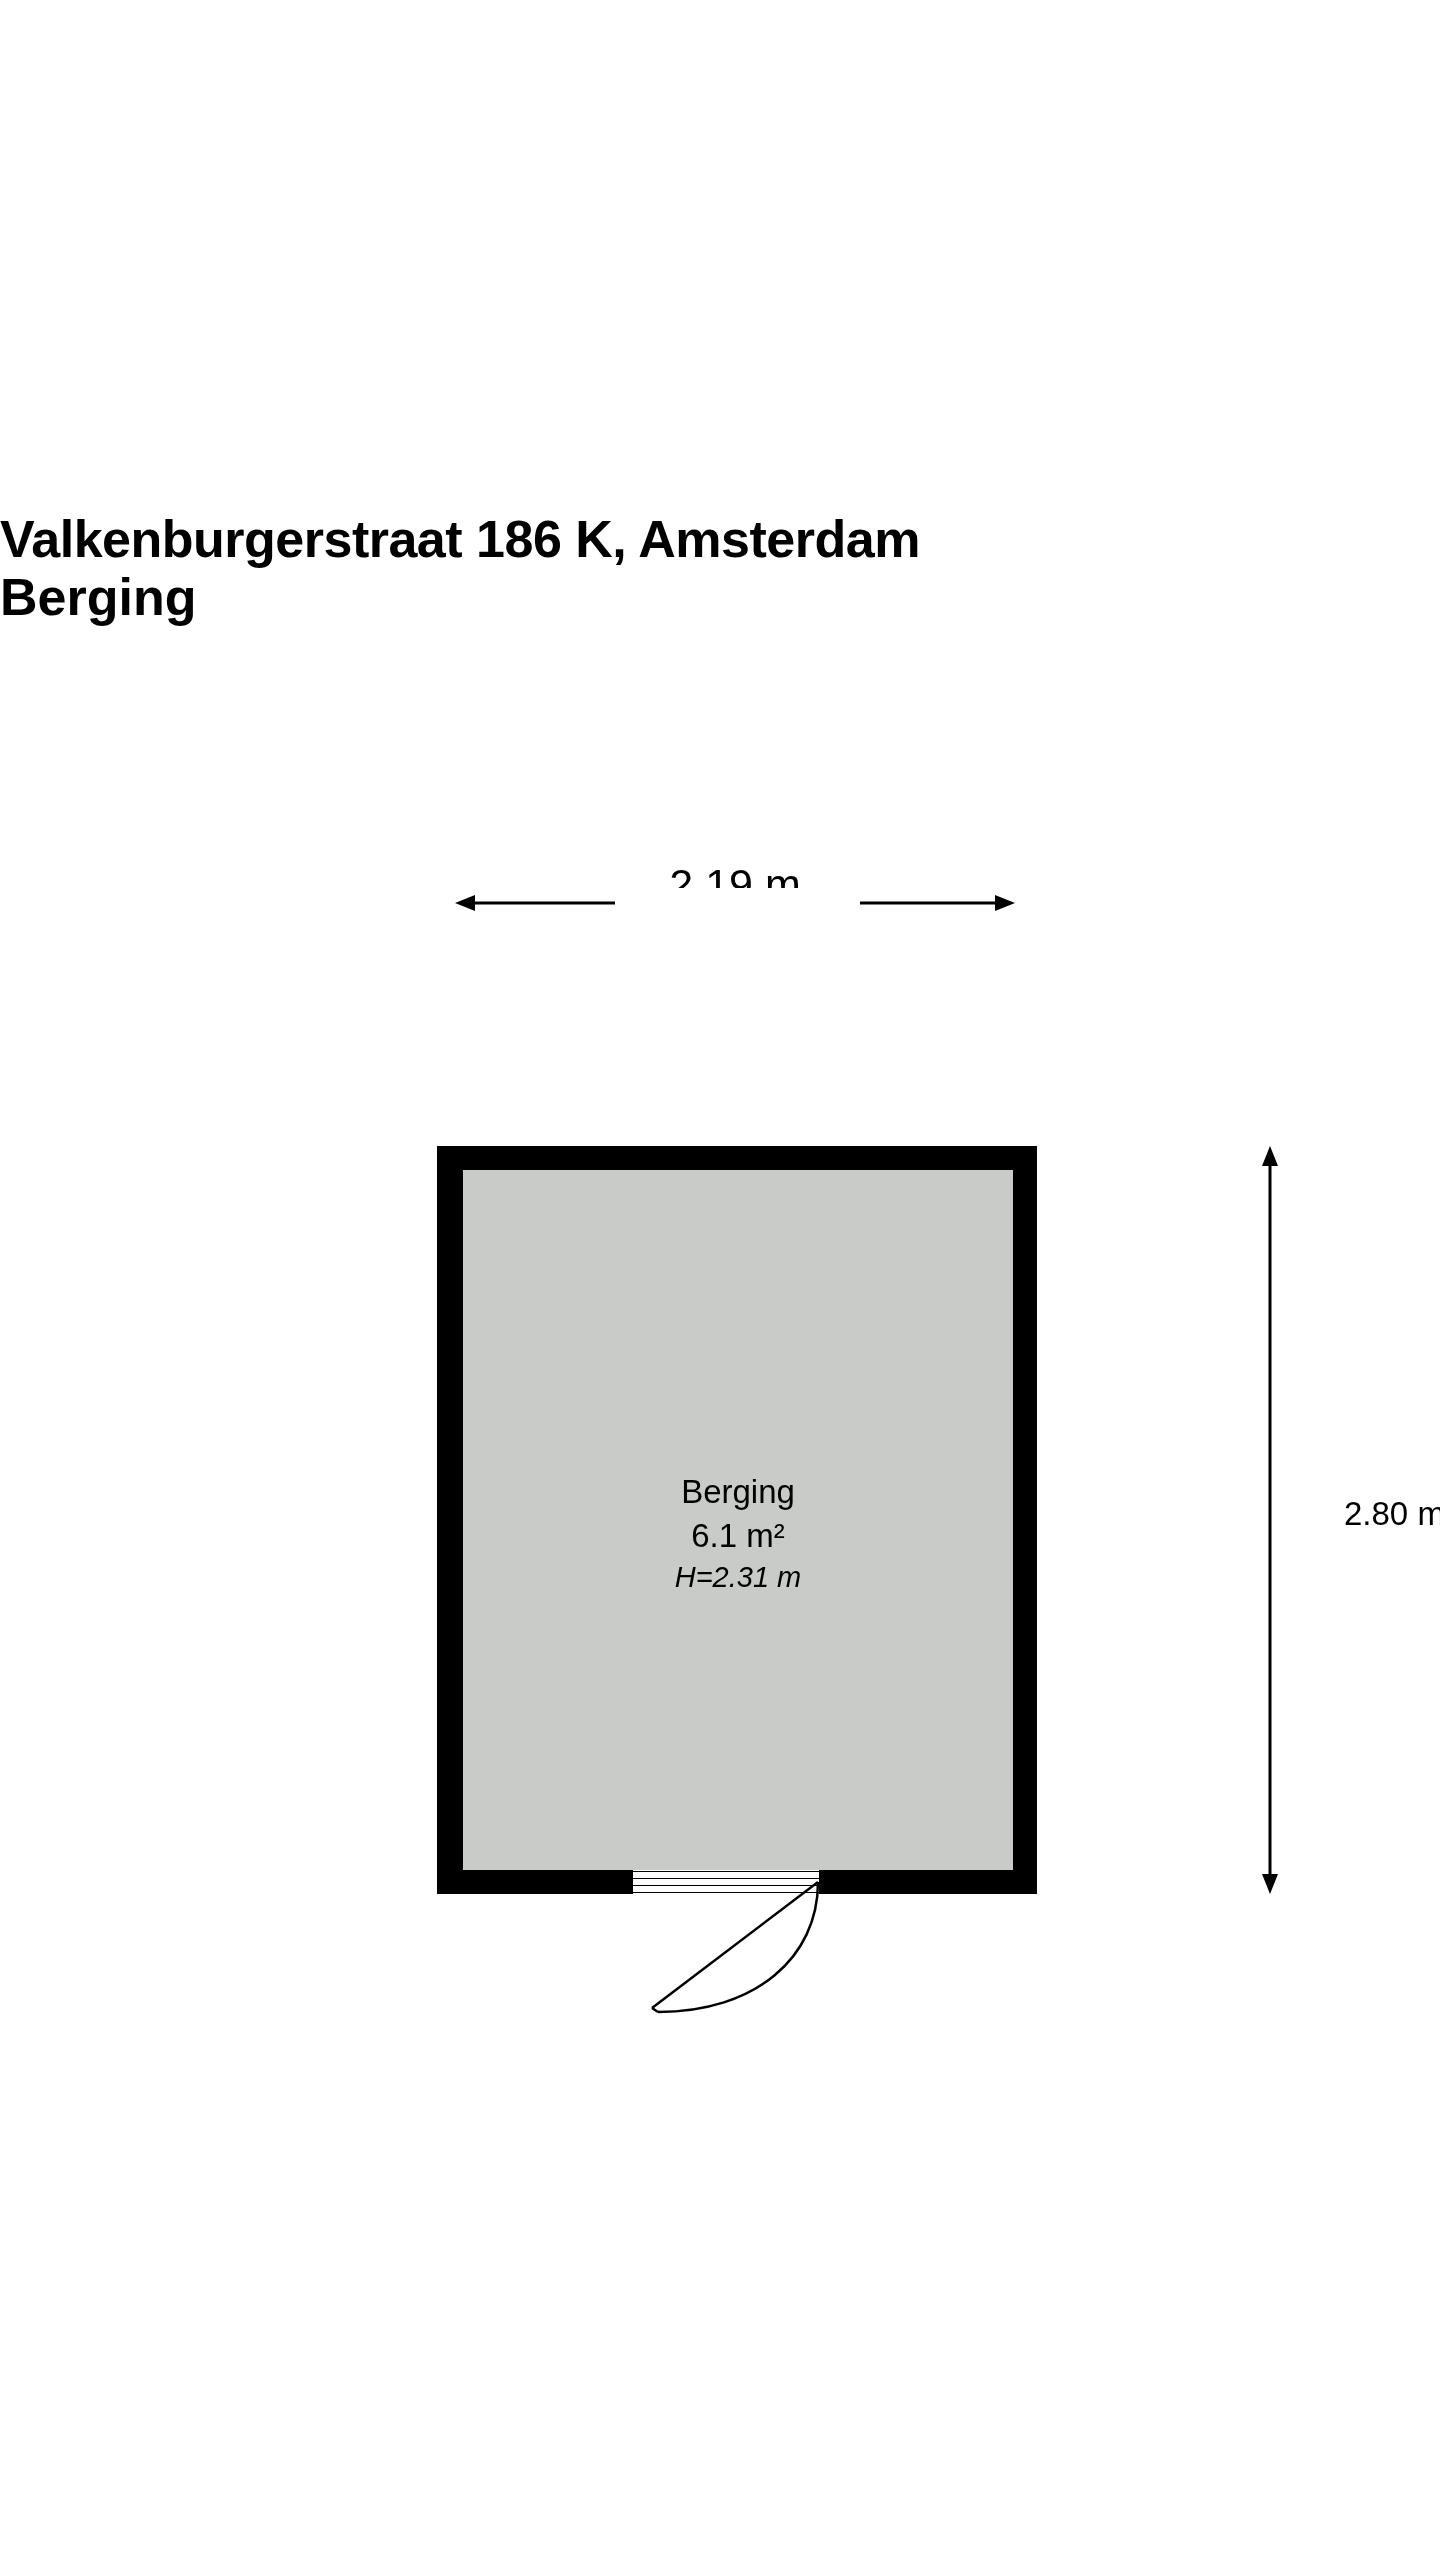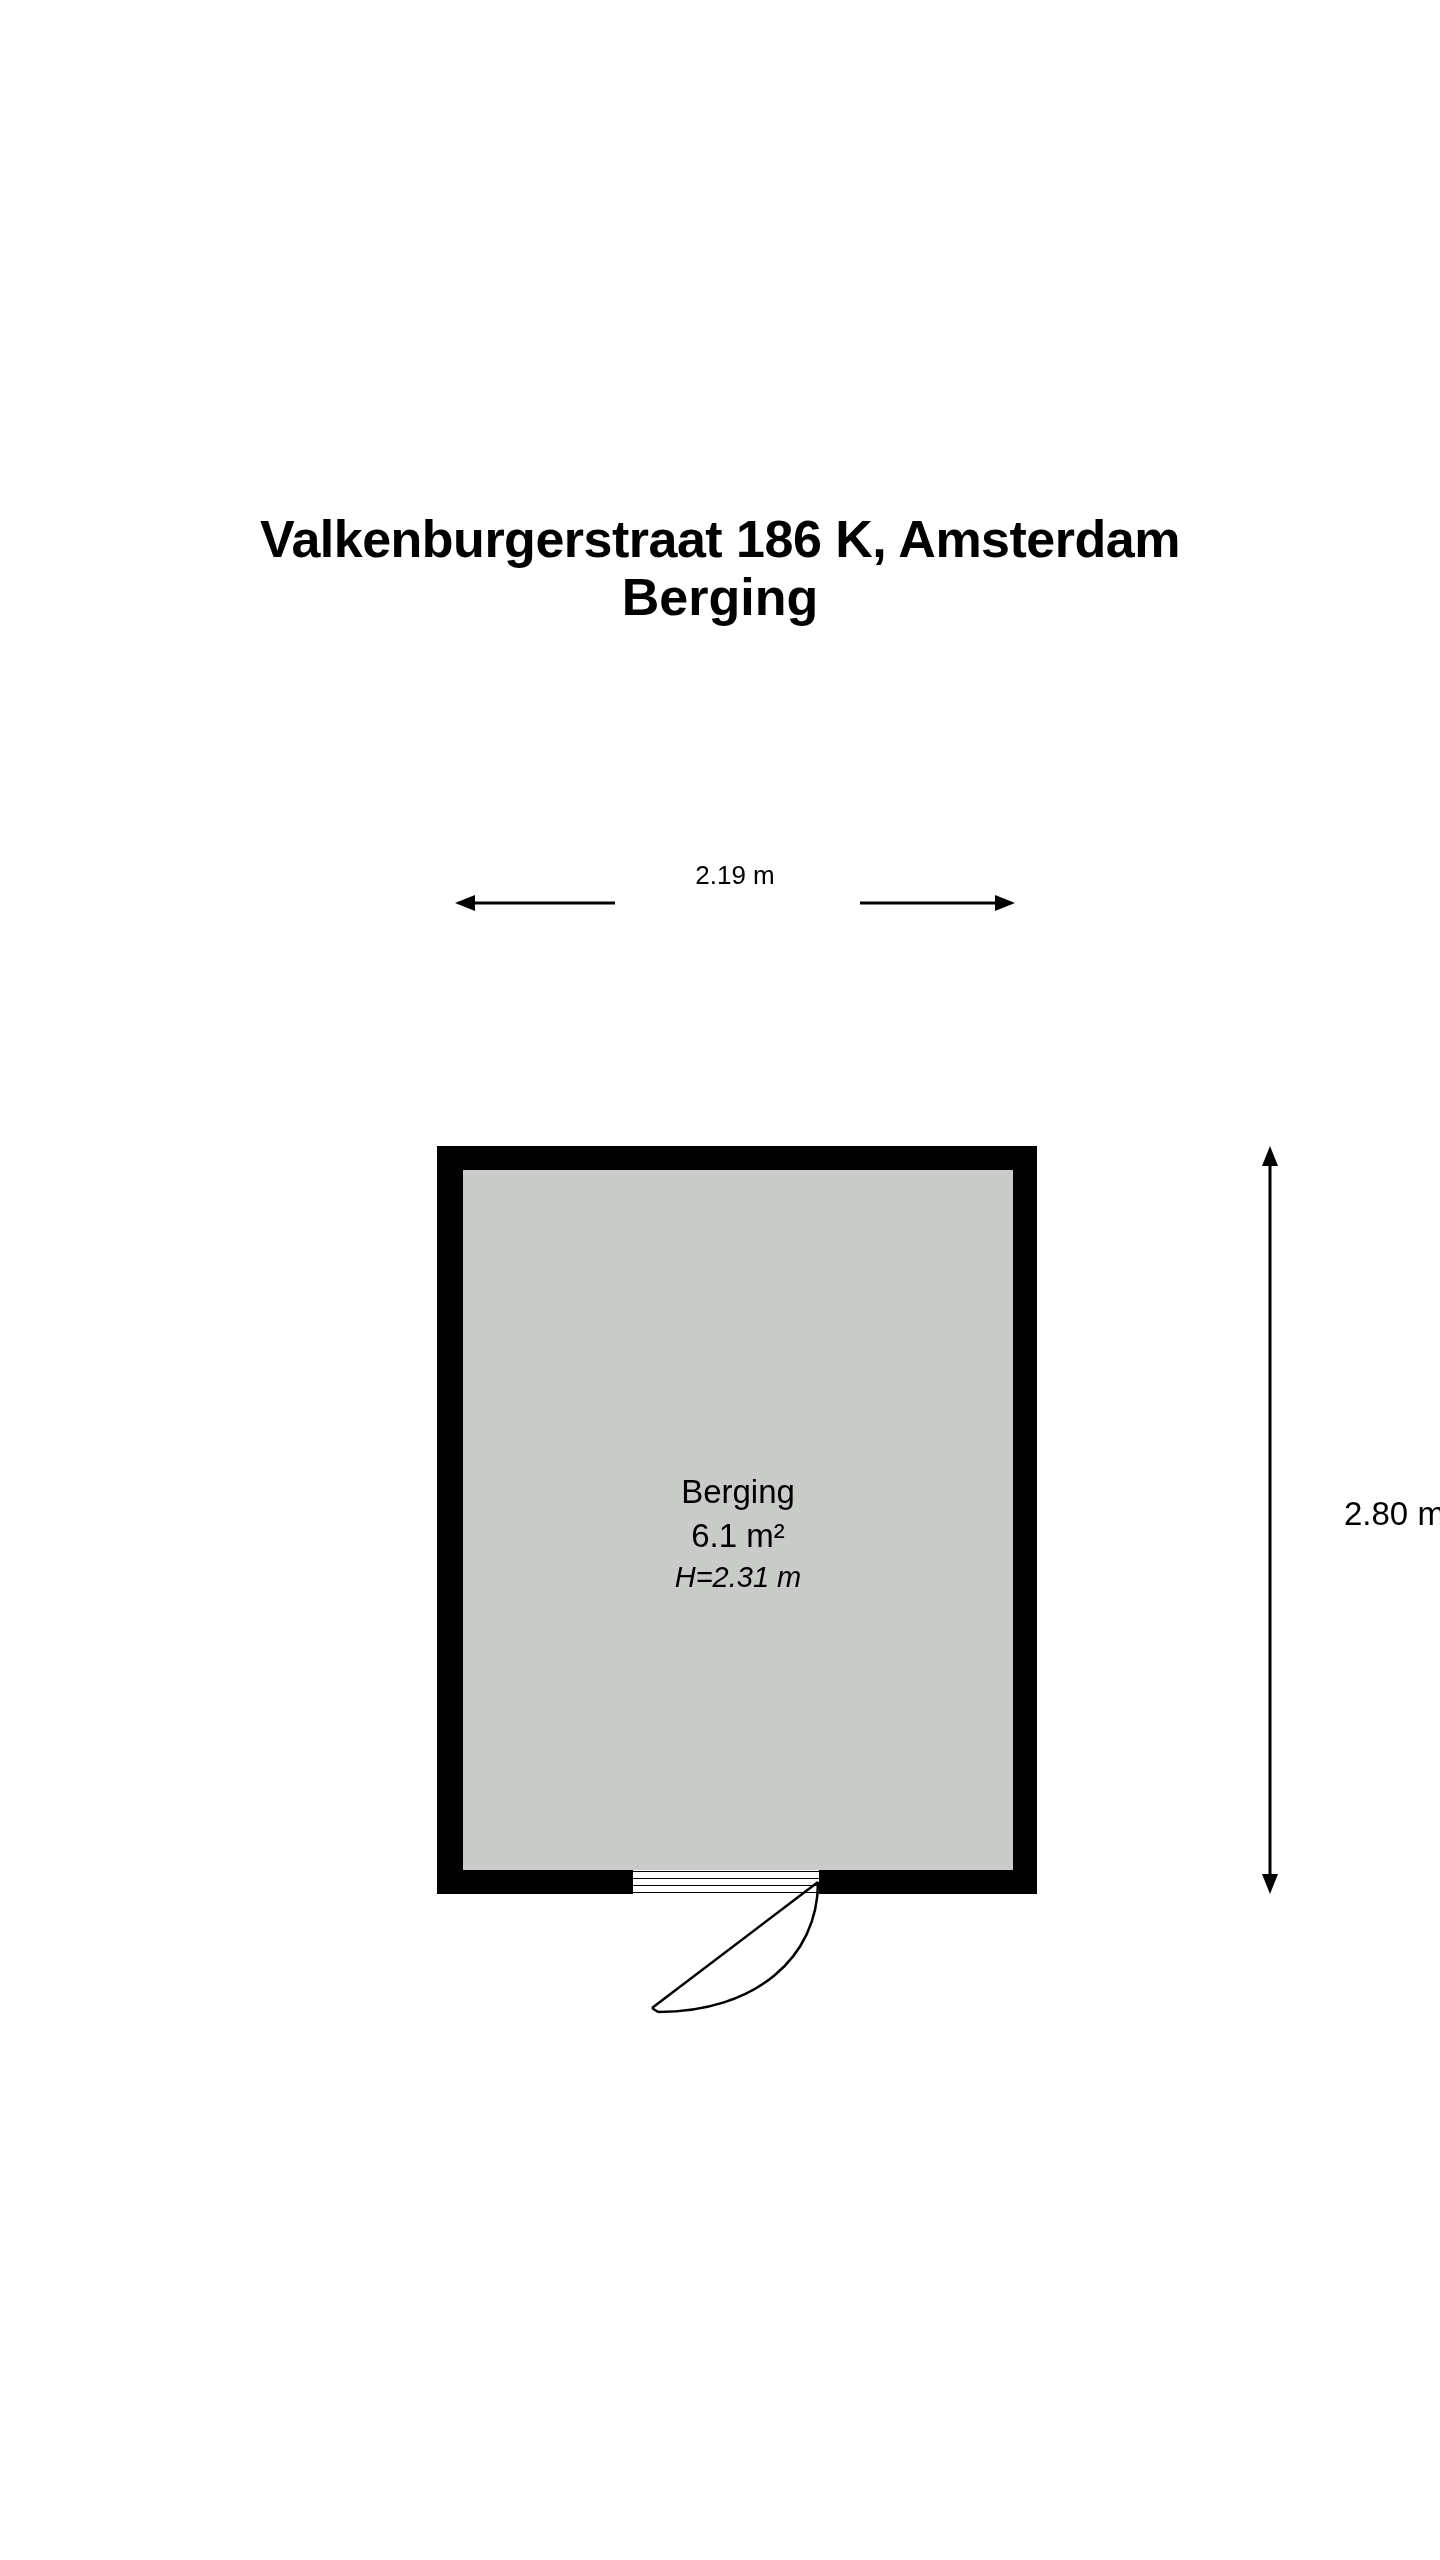--- a/index.html
+++ b/index.html
@@ -15,21 +15,21 @@
     color: #000000;
     overflow: hidden;
   }
 
   
   .title-block {
     position: absolute;
     top: 510px;
     left: 0;
     width: 1440px;
-    text-align: center;
+    text-align: left;
   }
   .title-line-1 {
     font-size: 52px;
     font-weight: bold;
     letter-spacing: -0.5px;
     line-height: 1.12;
     white-space: nowrap;
   }
   .title-line-2 {
     font-size: 52px;
@@ -137,21 +137,21 @@
     top: 860px;
     width: 560px;
     height: 60px;
   }
   .dim-top .label {
     position: absolute;
     left: 0;
     top: 0;
     width: 560px;
     text-align: center;
-    font-size: 26px;
+    font-size: 43px;
   }
 
   
   .dim-right {
     position: absolute;
     left: 1250px;
     top: 1146px;
     width: 40px;
     height: 748px;
   }

